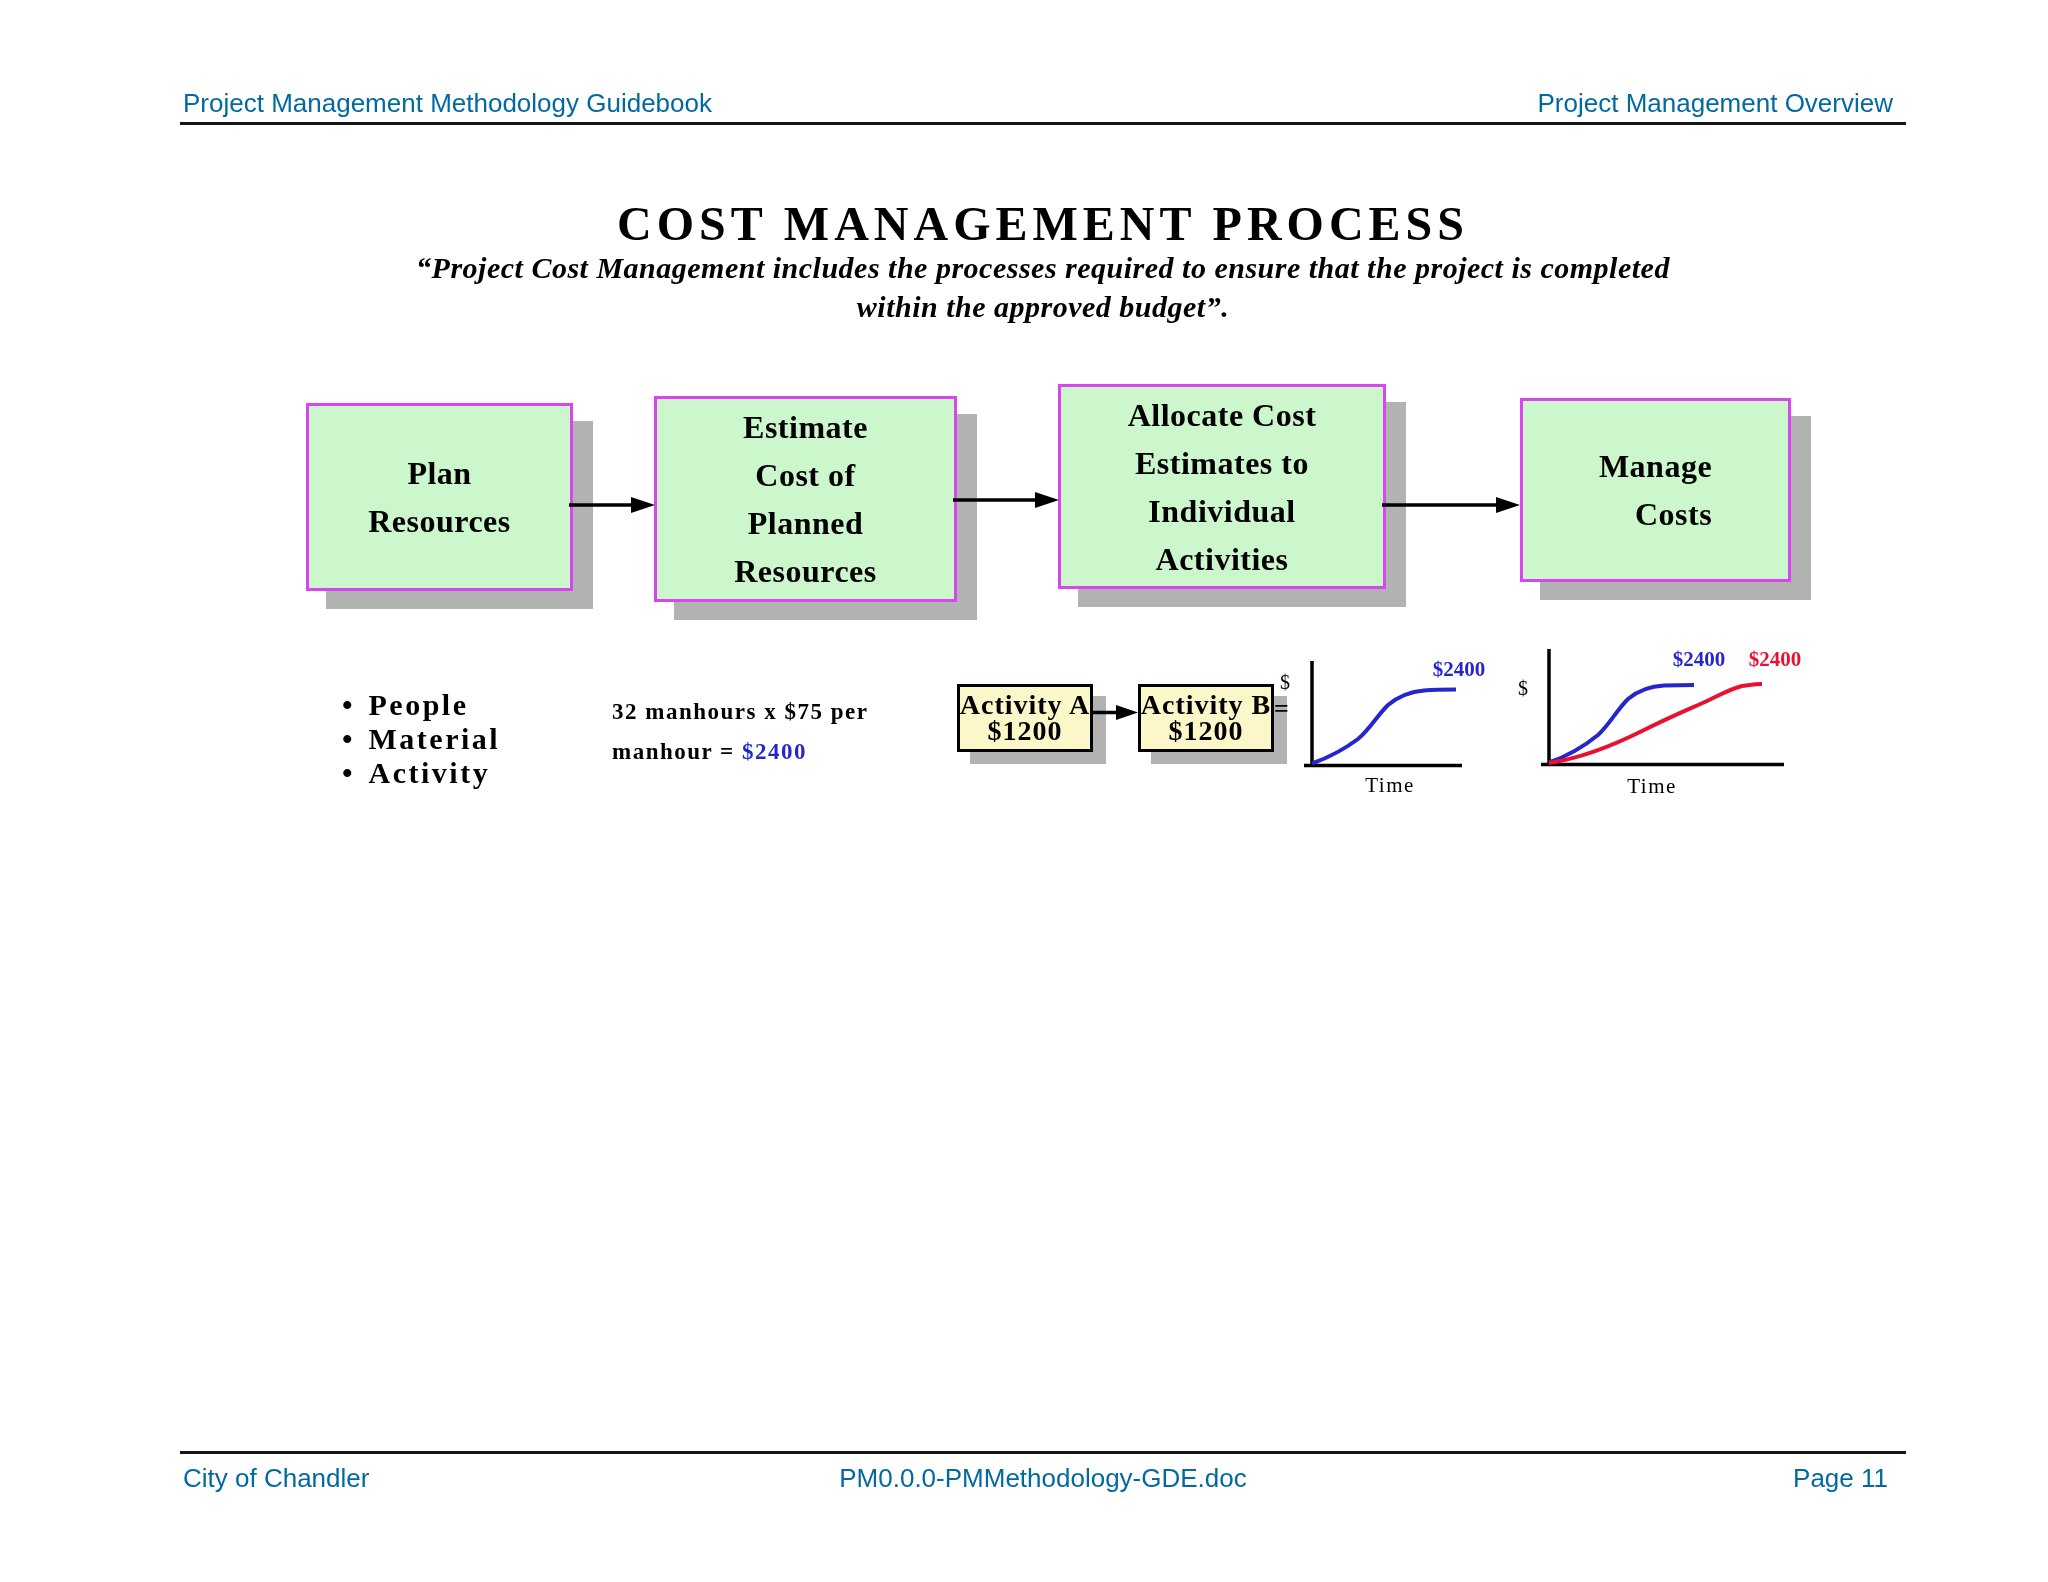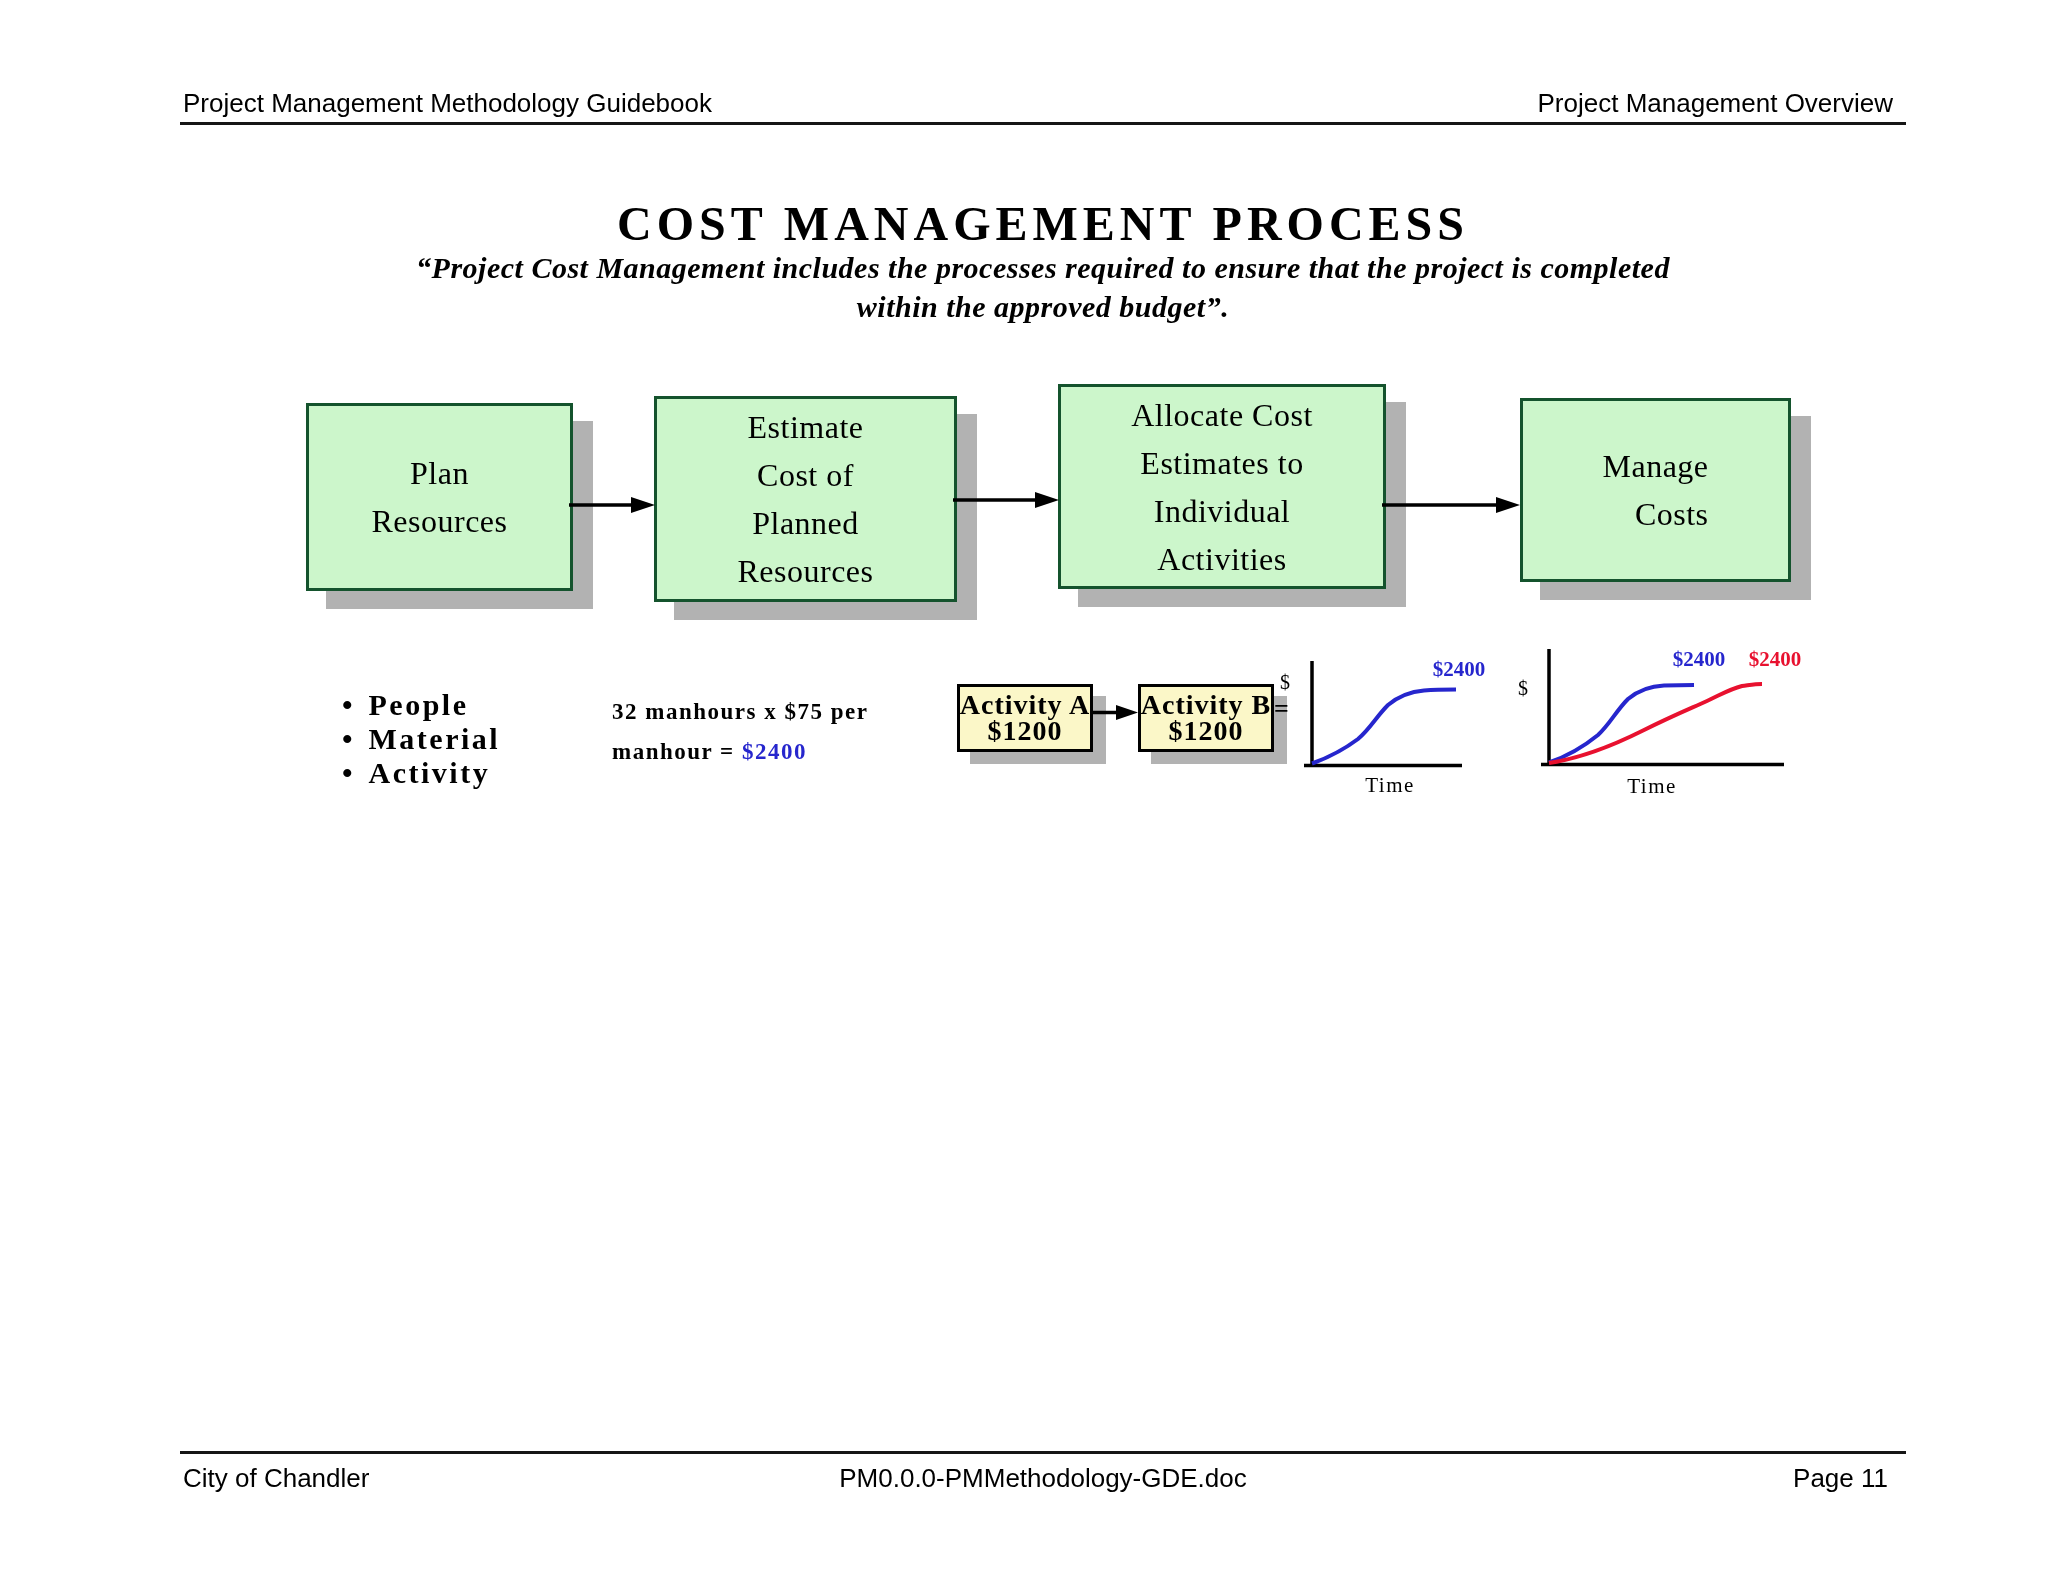--- a/index.html
+++ b/index.html
@@ -3,36 +3,36 @@
 <meta charset="utf-8">
 <style>
   html,body{margin:0;padding:0;background:#e9e9e9;}
   .page{
     position:relative;width:2048px;height:1582px;background:#ffffff;
     font-family:"Liberation Serif",serif;color:#000;overflow:hidden;
     margin:0 auto;
   }
   .abs{position:absolute;}
   
-  .hf-text{font-family:"Liberation Sans",sans-serif;font-size:26px;color:#000000;white-space:nowrap;}
+  .hf-text{font-family:"Liberation Sans",sans-serif;font-size:26px;color:#0369a1;white-space:nowrap;}
   .rule{position:absolute;left:180px;width:1726px;height:3px;background:#161616;}
   
   .doc-title{
     position:absolute;left:180px;top:196px;width:1726px;text-align:center;
     font-size:48px;font-weight:bold;letter-spacing:5px;white-space:nowrap;
   }
   .doc-subtitle{
     position:absolute;left:180px;width:1726px;text-align:center;
     font-size:30px;font-weight:bold;font-style:italic;letter-spacing:0.5px;white-space:nowrap;
   }
   
   .pbox{
-    position:absolute;background:var(--box-green,#ccf6cb);border:3px solid #14532d;
+    position:absolute;background:var(--box-green,#ccf6cb);border:3px solid #d946ef;
     box-shadow:20px 18px 0 var(--shadow-gray,#b2b2b2);
-    display:flex;align-items:center;justify-content:center;text-align:center;
+    display:flex;align-items:center;justify-content:center;text-align:center;font-weight:bold;
   }
   .pbox .lbl{font-size:32px;line-height:48px;white-space:pre-line;letter-spacing:0.5px;}
   
   .bullets{position:absolute;left:342px;top:688px;display:flex;flex-direction:column;}
   .bullet-item{font-size:30px;font-weight:bold;letter-spacing:2.5px;white-space:nowrap;}
   .bullet-item .dot{margin-right:16px;letter-spacing:0;}
   
   .calc{position:absolute;left:612px;top:692px;font-size:23px;font-weight:bold;
         line-height:40px;letter-spacing:1.5px;white-space:nowrap;}
   .blue{color:var(--accent-blue,#2626cd);}

